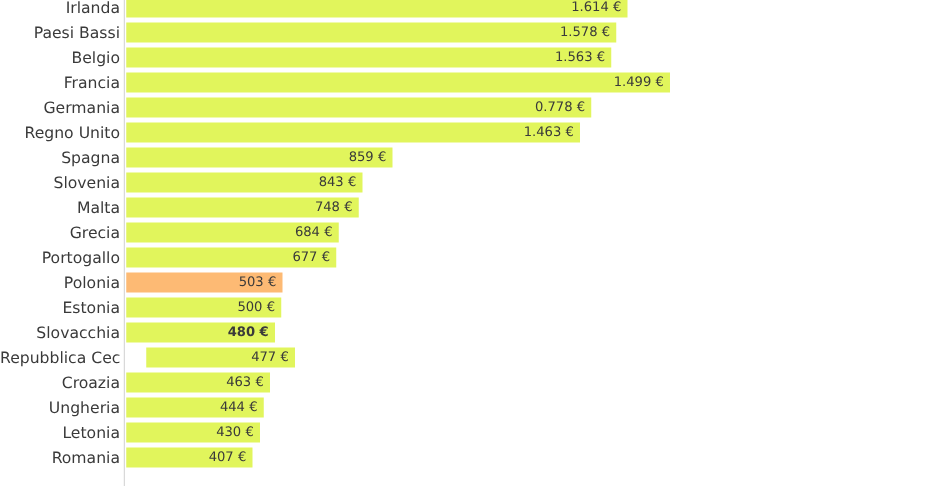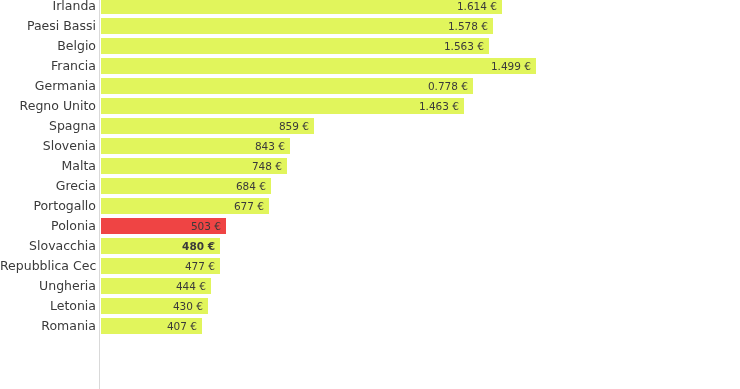--- a/index.html
+++ b/index.html
@@ -175,38 +175,54 @@
         <div class="cat-label">Portogallo</div>
         <div class="bar-wrap" style="width: 168px;">
           <div class="bar" style="background: rgb(225, 245, 92);">
             <span class="bar-value">677 €</span>
           </div>
         </div>
       </div>
       <div class="bar-row">
         <div class="cat-label">Polonia</div>
         <div class="bar-wrap" style="width: 125px;">
-          <div class="bar" style="background: #ef4444; text-decoration: underline;">
+          <div class="bar" style="background: #fdba74; text-decoration: underline;">
             <span class="bar-value">503 €</span>
+          </div>
+        </div>
+      </div>
+      <div class="bar-row">
+        <div class="cat-label">Estonia</div>
+        <div class="bar-wrap" style="width: 124px;">
+          <div class="bar" style="background: rgb(225, 245, 92);">
+            <span class="bar-value">500 €</span>
           </div>
         </div>
       </div>
       <div class="bar-row">
         <div class="cat-label">Slovacchia</div>
         <div class="bar-wrap" style="width: 119px; font-weight: bold;">
           <div class="bar" style="background: rgb(225, 245, 92);">
             <span class="bar-value">480 €</span>
           </div>
         </div>
       </div>
       <div class="bar-row">
         <div class="cat-label">Repubblica Ceca</div>
-        <div class="bar-wrap" style="width: 119px;">
+        <div class="bar-wrap" style="width: 119px; padding-left: 16px;">
           <div class="bar" style="background: rgb(225, 245, 92);">
             <span class="bar-value">477 €</span>
+          </div>
+        </div>
+      </div>
+      <div class="bar-row">
+        <div class="cat-label">Croazia</div>
+        <div class="bar-wrap" style="width: 115px;">
+          <div class="bar" style="background: rgb(225, 245, 92);">
+            <span class="bar-value">463 €</span>
           </div>
         </div>
       </div>
       <div class="bar-row">
         <div class="cat-label">Ungheria</div>
         <div class="bar-wrap" style="width: 110px;">
           <div class="bar" style="background: rgb(225, 245, 92);">
             <span class="bar-value">444 €</span>
           </div>
         </div>

